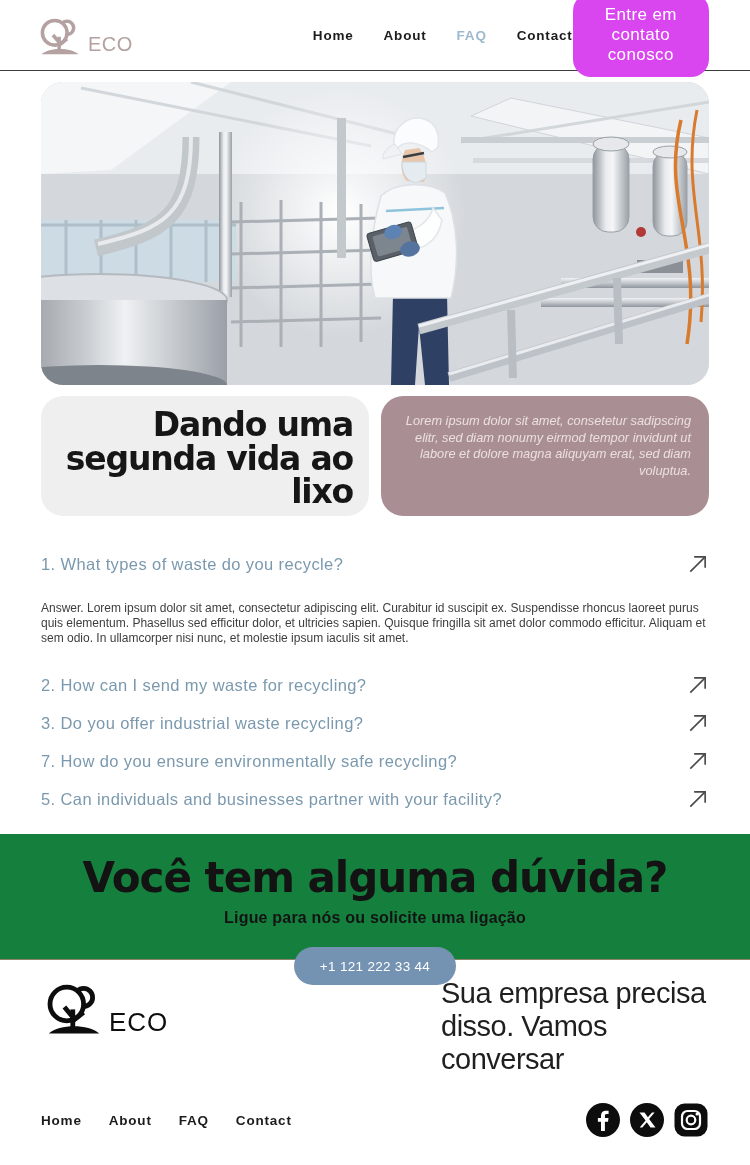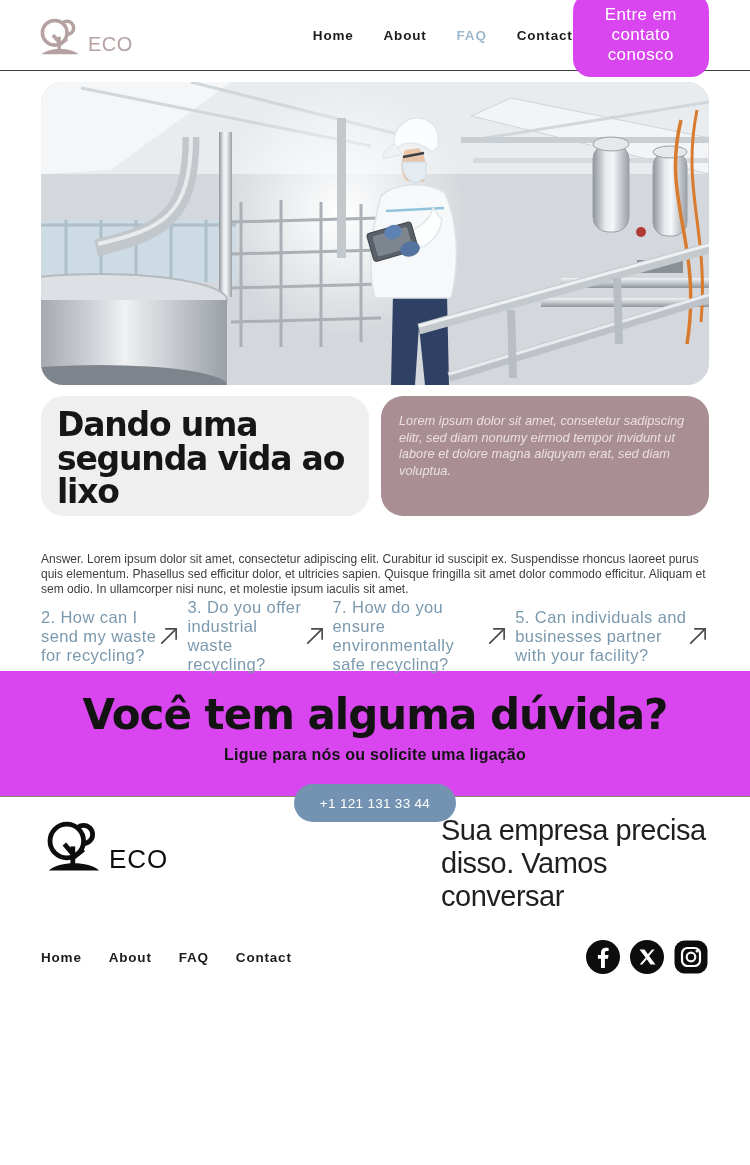--- a/index.html
+++ b/index.html
@@ -15,38 +15,38 @@
   .nav-item { font-size:13.5px; font-weight:bold; letter-spacing:.8px; color:#1c1c1c; cursor:pointer; }
   .nav-item.active { color:#9db9cd; }
   .header-cta { margin-left:auto; background:#d946ef; color:#fff; border:none; border-radius:18px;
                 padding:12px 22px; font-size:17px; letter-spacing:.4px; font-family:inherit; cursor:pointer; }
 
   
   .hero-wrap { margin:11px 41px 0; height:303px; border-radius:22px; overflow:hidden; background:#d4d8dc; }
   .hero-wrap svg { display:block; }
 
   
-  .intro-row { margin:11px 41px 0; display:flex; gap:12px; }
+  .intro-row { margin:11px 41px 0; display:flex; gap:12px;text-align:right; }
   .intro-card { width:328px; height:120px; border-radius:22px; }
   .intro-card.gray { background:#efefef; padding:12px 16px; }
   .intro-card.mauve { background:#a98f93; padding:17px 18px; }
   .page-title { font-family:"DejaVu Sans","Liberation Sans",sans-serif; font-weight:bold; font-size:33px;
                 line-height:1.02; letter-spacing:-1.2px; color:#161616; }
   .intro-desc { color:#ecdfdf; font-size:12.8px; line-height:1.3;font-style:italic; }
 
   
   .faq-section { margin:36px 41px 0; }
   .faq-row { display:flex; align-items:center; justify-content:space-between; cursor:pointer; height:24px; }
   .faq-q { color:#7b99ae; font-size:16.5px; letter-spacing:.4px; font-weight:500; }
   .faq-arrow { width:22px; height:22px; flex:none; }
   .faq-answer { margin-top:25px; font-size:12px; line-height:1.26; color:#3d3d3d; }
-  .faq-list { margin-top:27px; display:flex; flex-direction:row; gap:7px; }
-
-  
-  .cta-section { margin-top:23px; height:126px; background:#d946ef; border-bottom:1px solid #8d8468;
+  .faq-list { margin-top:27px; display:flex; flex-direction:column; gap:14px; }
+
+  
+  .cta-section { margin-top:23px; height:126px; background:#15803d; border-bottom:1px solid #8d8468;
                  text-align:center; padding-top:19px; }
   .cta-title { font-family:"DejaVu Sans","Liberation Sans",sans-serif; font-weight:bold; font-size:42px;
                letter-spacing:-1px; color:#131313; }
   .cta-subtitle { margin-top:7px; font-size:16px; font-weight:bold; letter-spacing:.2px; color:#131313; }
   .cta-buttons { margin-top:20px; display:flex; justify-content:center; gap:15px; }
   .cta-btn { background:#7493b3; color:#fff; border:none; border-radius:24px; height:38px;
              padding:0 26px; font-size:13.5px; letter-spacing:.3px; font-family:inherit; cursor:pointer; }
 
   
   .footer { padding:17px 41px 0; }
@@ -205,20 +205,29 @@
 <div class="intro-row">
   <div class="intro-card gray">
     <div class="page-title">Dando uma segunda vida ao lixo</div>
   </div>
   <div class="intro-card mauve">
     <div class="intro-desc">Lorem ipsum dolor sit amet, consetetur sadipscing elitr, sed diam nonumy eirmod tempor invidunt ut labore et dolore magna aliquyam erat, sed diam voluptua.</div>
   </div>
 </div>
 
 <div class="faq-section">
+  <div class="faq-row">
+    <span class="faq-q">1. What types of waste do you recycle?</span>
+    <span class="faq-arrow">
+      <svg width="22" height="22" viewBox="0 0 20 20" fill="none" stroke="#4a4a4a" stroke-width="1.5">
+        <path d="M3 17 L16 4"></path>
+          <path d="M6.5 3.5 H16.5 V13.5"></path>
+      </svg>
+    </span>
+  </div>
 
   <p class="faq-answer">Answer. Lorem ipsum dolor sit amet, consectetur adipiscing elit. Curabitur id suscipit ex. Suspendisse rhoncus laoreet purus quis elementum. Phasellus sed efficitur dolor, et ultricies sapien. Quisque fringilla sit amet dolor commodo efficitur. Aliquam et sem odio. In ullamcorper nisi nunc, et molestie ipsum iaculis sit amet.</p>
 
   <div class="faq-list">
     <div class="faq-row">
       <span class="faq-q">2. How can I send my waste for recycling?</span>
       <span class="faq-arrow">
         <svg width="22" height="22" viewBox="0 0 20 20" fill="none" stroke="#4a4a4a" stroke-width="1.5">
           <path d="M3 17 L16 4"></path>
             <path d="M6.5 3.5 H16.5 V13.5"></path>
@@ -252,21 +261,21 @@
           </svg>
       </span>
     </div>
   </div>
 </div>
 
 <div class="cta-section">
   <div class="cta-title">Você tem alguma dúvida?</div>
   <div class="cta-subtitle">Ligue para nós ou solicite uma ligação</div>
   <div class="cta-buttons">
-    <button class="cta-btn">+1 121 131 33 44</button>
+    <button class="cta-btn">+1 121 222 33 44</button>
   </div>
 </div>
 
 <div class="footer">
   <div class="footer-top">
     <div class="footer-logo">
       <span>
         <svg width="66" height="60" viewBox="0 0 104 100">
           <circle cx="68" cy="34" r="15" fill="#fff" stroke="#0d0d0d" stroke-width="8"></circle>
           <circle cx="40" cy="45" r="28" fill="#fff" stroke="#0d0d0d" stroke-width="8"></circle>

